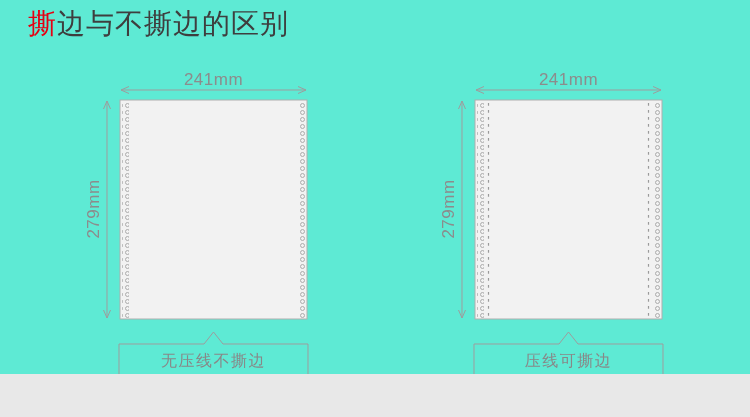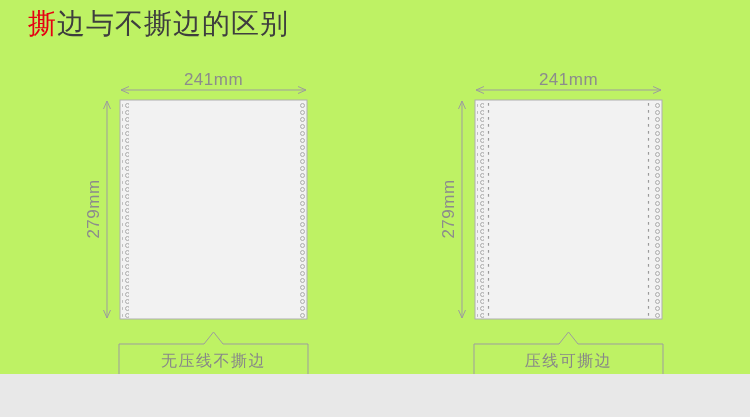--- a/index.html
+++ b/index.html
@@ -1,21 +1,21 @@
 <!DOCTYPE html>
 <html><head>
 <meta charset="utf-8">
 <style>
   * { margin: 0; padding: 0; box-sizing: border-box; }
   html, body { background: #e8e8e8; }
   .page {
     position: relative;
     width: 750px;
     height: 374px;
-    background: #bef264;
+    background: #5eead4;
     overflow: hidden;
     font-family: "Liberation Sans", "DejaVu Sans", sans-serif;
   }
   .title {
     position: absolute;
     left: 28px;
     top: 5px;
     font-size: 28px;
     font-weight: 400;
     letter-spacing: 1px;

